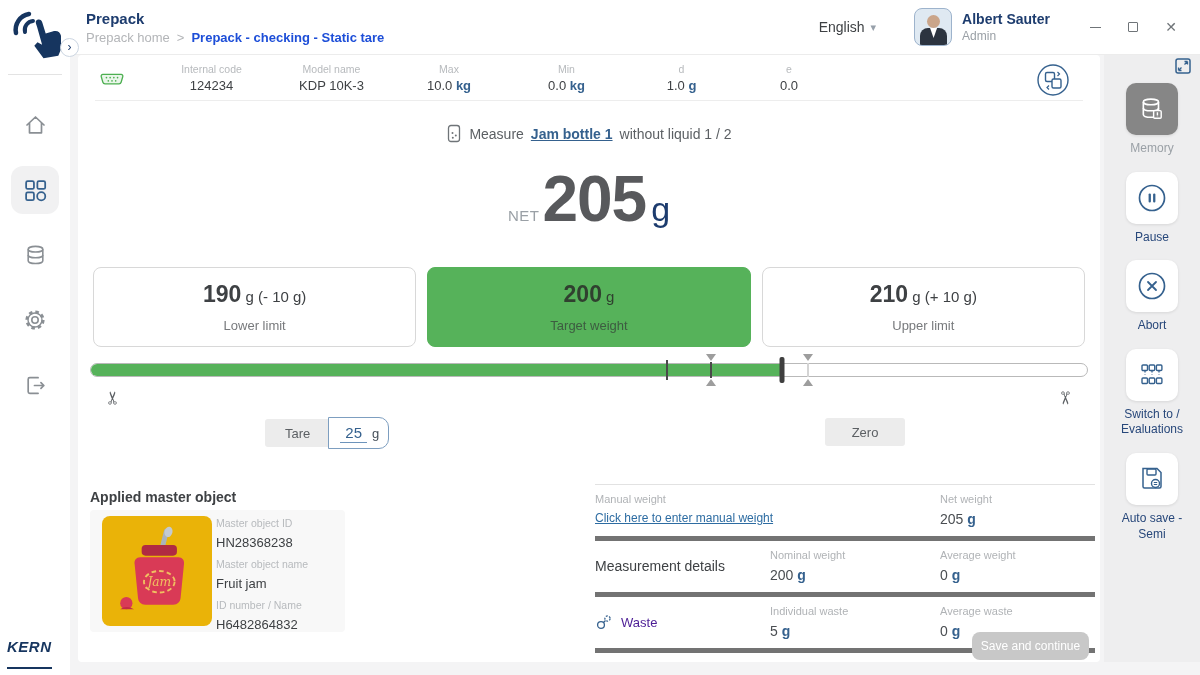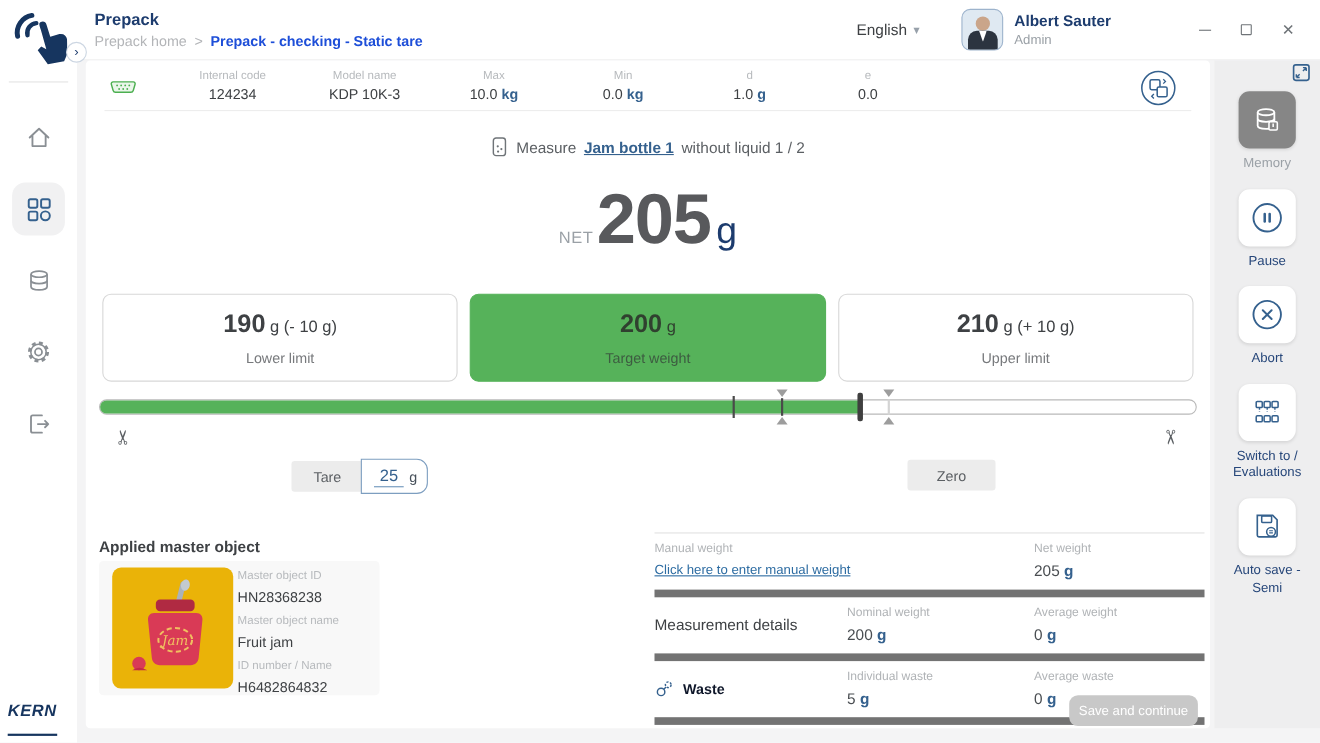--- a/index.html
+++ b/index.html
@@ -21,21 +21,21 @@
   .tb-crumbs { font-size:13px; margin-top:3px; display:flex; gap:7px; align-items:center; }
   .crumb-muted { color:#b3b5b8; }
   .crumb-current { color:#1d4ed8; font-weight:600; }
   .tb-right { margin-left:auto; display:flex; align-items:center; }
   .lang { font-size:14px; color:#3e4144; display:flex; align-items:center; gap:6px; cursor:pointer; margin-right:38px; }
   .lang .chev { color:#97a0aa; font-size:11px; }
   .avatar { width:38px; height:38px; border-radius:8px; border:1px solid #9db3cc; overflow:hidden; background:#dfe9f2; position:relative; }
   .avatar .head { position:absolute; left:12px; top:6px; width:13px; height:13px; border-radius:50%; background:#caa58a; }
   .avatar .body { position:absolute; left:5px; top:19px; width:27px; height:18px; border-radius:8px 8px 0 0; background:#2c3440; }
   .avatar .shirt { position:absolute; left:15px; top:19px; width:7px; height:10px; background:#fff; clip-path:polygon(0 0,100% 0,50% 100%); }
-  .user-block { margin-left:10px; margin-right:78px; }
+  .user-block { margin-left:10px; margin-right:38px; }
   .user-name { font-size:14px; font-weight:bold; color:#1d3c6e; }
   .user-role { font-size:12px; color:#9aa0a6; margin-top:2px; }
   .win-controls { display:flex; align-items:center; gap:24px; margin-right:22px; color:#6f7478; }
   .wc { cursor:pointer; width:14px; height:14px; display:flex; align-items:center; justify-content:center; }
   .wc-min-glyph { width:11px; height:0; border-top:1.6px solid #6f7478; }
   .wc-max-glyph { width:10px; height:10px; border:1.6px solid #6f7478; border-radius:1px; }
   .wc-close-glyph { font-size:14px; line-height:1; }
 
   
   .main { position:absolute; left:70px; top:55px; width:1130px; height:620px; background:#f4f4f5; }
@@ -100,31 +100,31 @@
   
   .mo-heading { position:absolute; top:434px; left:12px; font-size:14px; font-weight:600; color:#3e4144; }
   .mo-card { position:absolute; top:455px; left:12px; width:255px; height:122px; background:#f8f8f8; border-radius:4px; }
   .mo-img { position:absolute; left:12px; top:6px; width:110px; height:110px; background:#eab308; border-radius:8px; display:flex; align-items:center; justify-content:center; }
   .mo-fields { position:absolute; left:126px; top:7px; display:flex; flex-direction:column; gap:6px; }
   .mo-lab { font-size:10.5px; color:#b7babd; }
   .mo-val { font-size:13px; color:#3e4144; margin-bottom:2px; }
 
   
   .details { position:absolute; left:517px; top:429px; width:500px; }
-  .d-row { display:flex; border-bottom:7px solid #737373; padding:8px 0 9px 0; }
+  .d-row { display:flex; border-bottom:5px solid #737373; padding:8px 0 9px 0; }
   .d-row:first-child { border-top:1px solid #e2e2e2; }
   .d-col1 { width:175px; }
   .d-col2 { width:170px; }
   .d-col3 { width:155px; }
   .d-lab { font-size:11px; color:#b0b3b6; margin-bottom:6px; }
   .d-val { font-size:14px; color:#4a4e52; }
   .d-val .unit { color:#35618e; font-weight:600; margin-left:4px; }
   .d-link { font-size:12px; color:#2d6ca2; text-decoration:underline; cursor:pointer; }
   .d-title { font-size:14px; color:#3e4144; align-self:center; }
-  .d-waste { display:flex; align-items:center; gap:8px; align-self:center; font-size:13px; color:#0f172a;font-weight:bold; }
+  .d-waste { display:flex; align-items:center; gap:8px; align-self:center; font-size:13px; color:#4c1d95; }
 
   .save-btn { position:absolute; left:894px; top:577px; width:117px; height:28px; background:#c8c8c8; color:#fff; font-weight:normal; font-size:12px; border:none; border-radius:8px; cursor:pointer; }
 
   
   .expand-icon { position:absolute; right:8px; top:2px; cursor:pointer; }
   .rail-items { display:flex; flex-direction:column; align-items:center; padding-top:28px; gap:15px; }
   .rail-item { display:flex; flex-direction:column; align-items:center; gap:6px; cursor:pointer; }
   .tile { width:52px; height:52px; border-radius:10px; background:#fff; box-shadow:0 1px 3px rgba(0,0,0,.10); display:flex; align-items:center; justify-content:center; }
   .tile.dark { background:#868686; }
   .rail-label { font-size:12px; color:#27477a; text-align:center; line-height:1.3; width:88px; }

